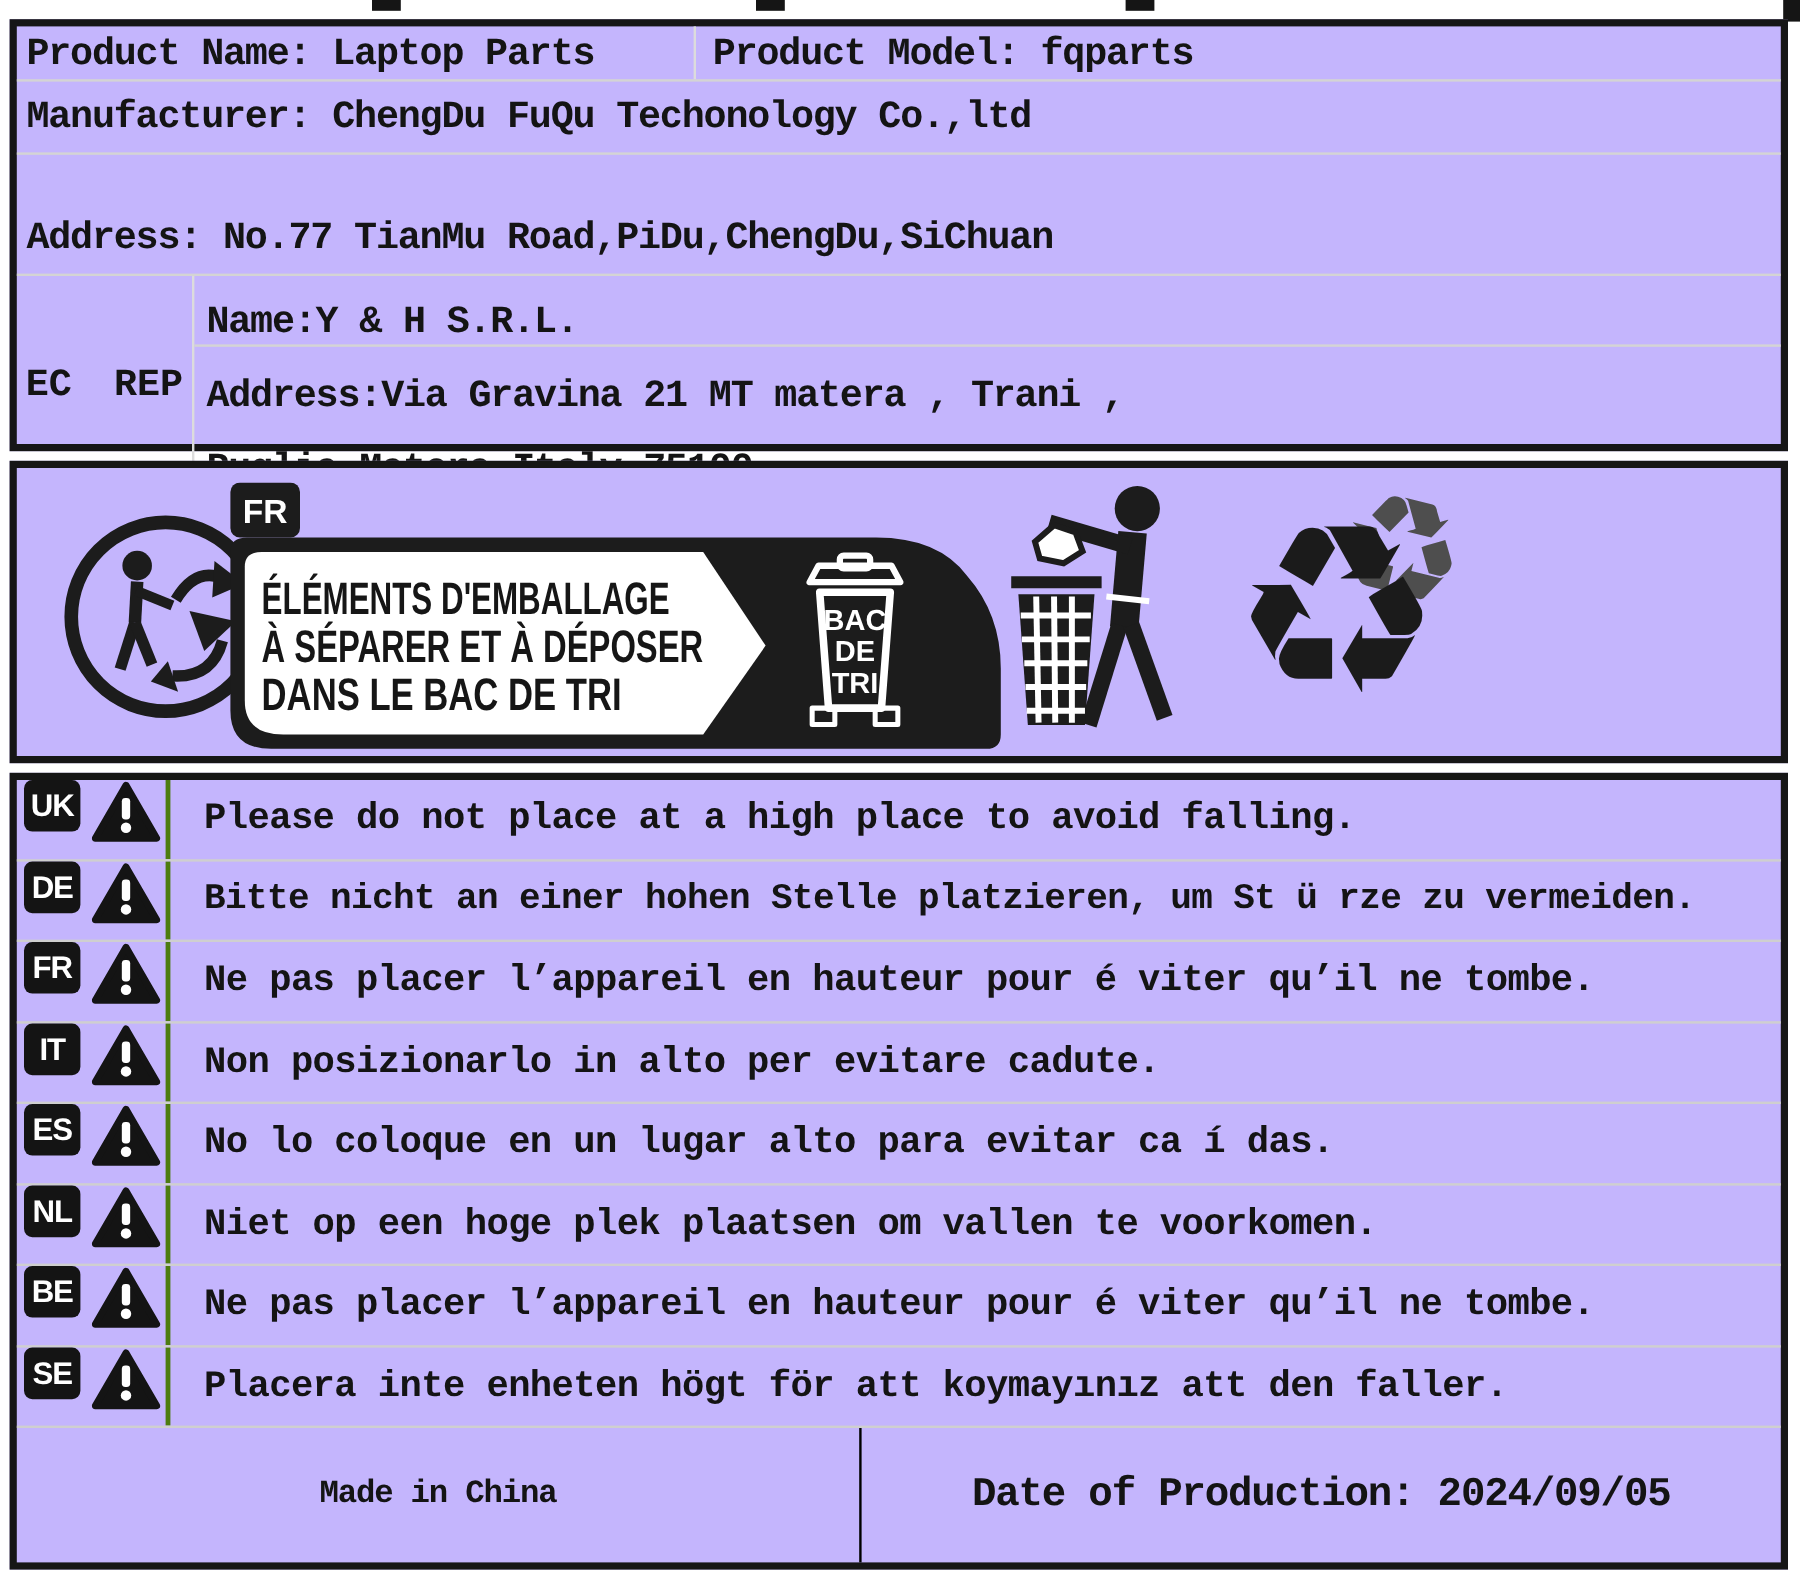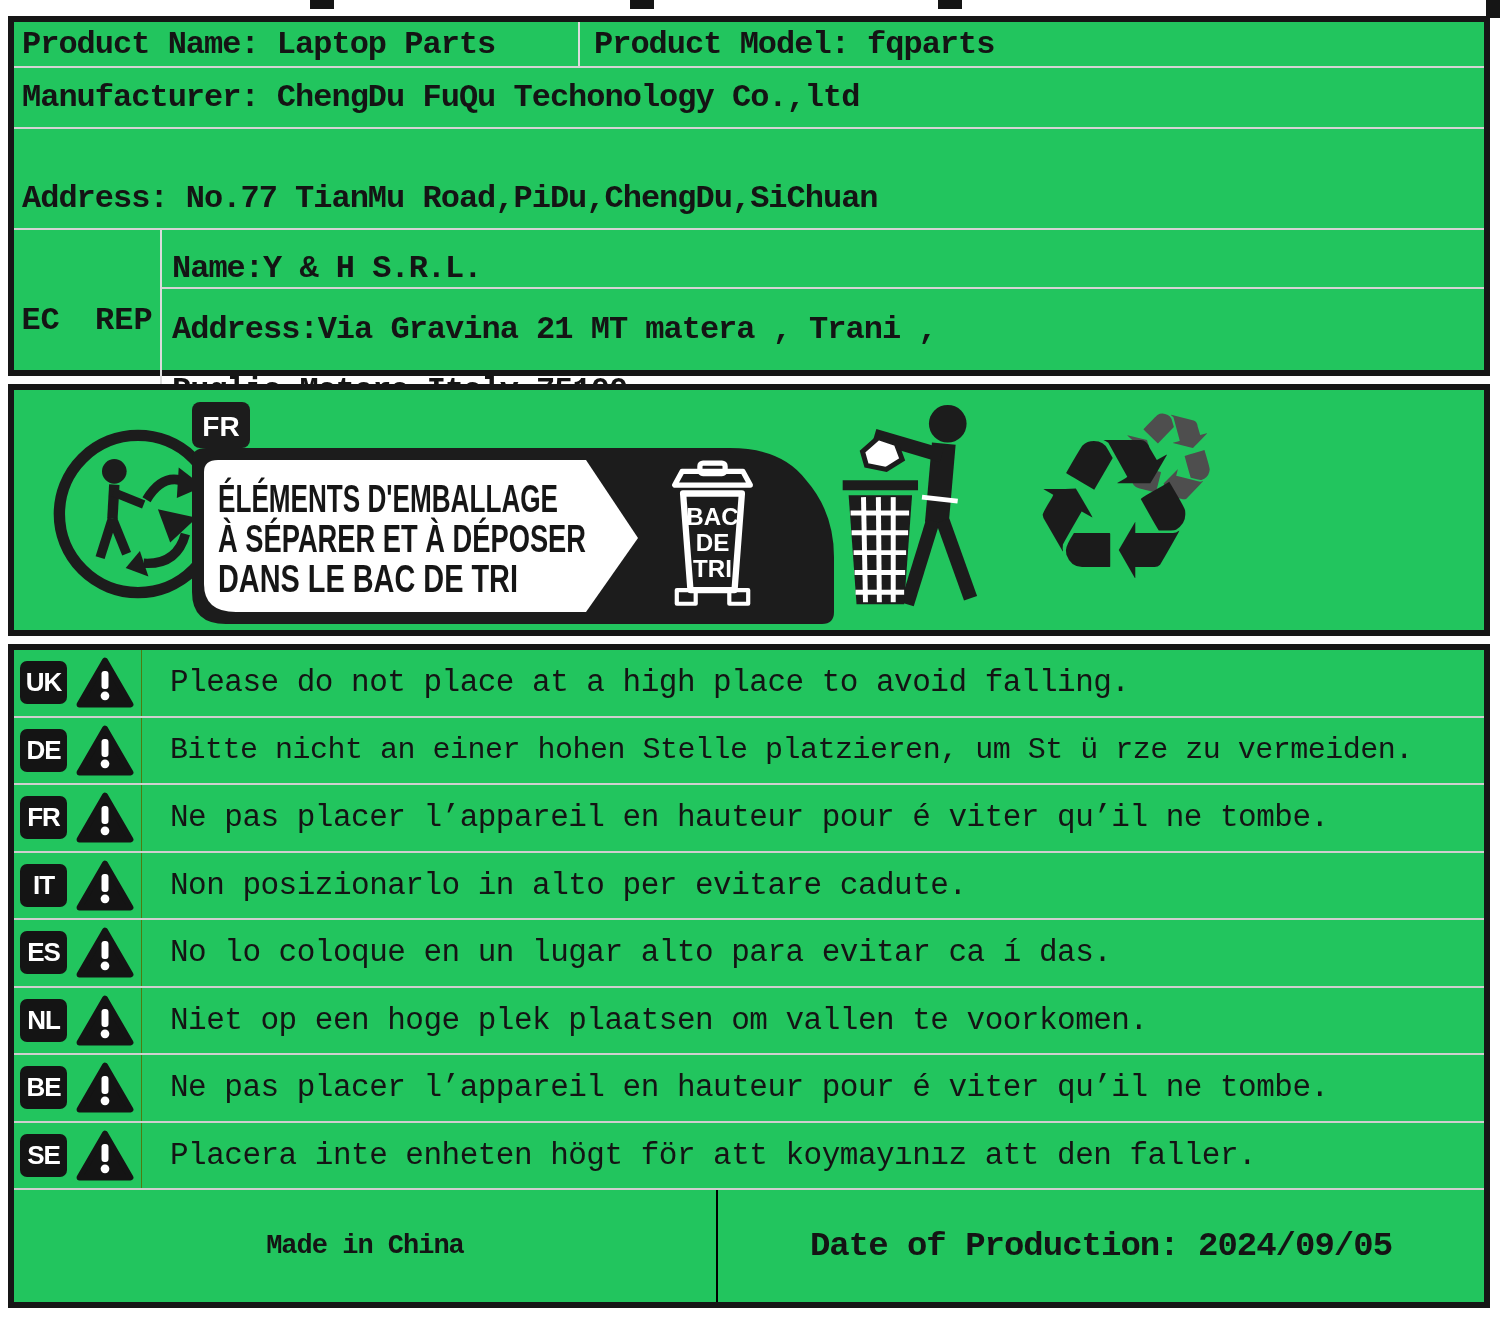--- a/index.html
+++ b/index.html
@@ -2,21 +2,21 @@
 <html><head>
 <meta charset="utf-8">
 <style>
   html,body{margin:0;padding:0;}
   body{
     width:1500px;height:1320px;position:relative;background:#ffffff;
     font-family:"Liberation Mono",monospace;color:#141414;overflow:hidden;
   }
   .label{position:absolute;inset:0;}
   .tick{position:absolute;top:0;height:9px;background:#151515;}
-  .sec{position:absolute;left:8px;width:1482px;border:6px solid #161616;background:#22c55e;box-sizing:border-box;}
+  .sec{position:absolute;left:8px;width:1482px;border:6px solid #161616;background:#c4b5fd;box-sizing:border-box;}
   #sec-info{top:16px;height:360px;}
   #sec-recycle{top:384px;height:252px;}
   #sec-warn{top:644px;height:664px;display:flex;flex-direction:column;}
 
   
   .irow{display:flex;align-items:center;font-weight:700;font-size:32px;letter-spacing:-1px;white-space:nowrap;box-sizing:border-box;}
   .sepb{border-bottom:2px solid #d4d4d4;}
   .r1{height:46px;}
   .r2{height:61px;}
   .r3{height:61px;margin-top:40px;}
@@ -34,27 +34,27 @@
 
   
   #sec-recycle .abs{position:absolute;}
   .recycle-glyph{position:absolute;font-family:"DejaVu Sans",sans-serif;line-height:1;user-select:none;}
   .rc-front{left:1012px;top:22px;font-size:196px;color:#1b1b1b;z-index:2;}
   .rc-back{left:1098px;top:8px;font-size:122px;color:#4e4e4e;transform:rotate(14deg);z-index:1;}
 
   
   .wrow{flex:1;display:flex;align-items:center;box-sizing:border-box;}
   .wrow + .wrow{border-top:2px solid #cfcfcf;}
-  .wleft{width:128px;height:100%;display:flex;align-items:center;gap:9px;padding-left:6px;
-         border-right:1px solid #4d7c0f;box-sizing:border-box;flex:none;}
+  .wleft{width:128px;height:100%;display:flex;align-items:flex-start;gap:9px;padding-left:6px;
+         border-right:4px solid #4d7c0f;box-sizing:border-box;flex:none;}
   .badge{width:47px;height:43px;background:#141414;border-radius:7px;color:#fff;
          font-family:"Liberation Sans",sans-serif;font-weight:700;font-size:26px;letter-spacing:-1px;
          display:flex;align-items:center;justify-content:center;flex:none;}
   .tri{width:58px;height:53px;flex:none;}
-  .wtext{flex:1;padding-left:28px;font-weight:400;font-size:31px;letter-spacing:-0.5px;white-space:nowrap;}
+  .wtext{flex:1;padding-left:28px;font-weight:700;font-size:31px;letter-spacing:-0.5px;white-space:nowrap;}
 
   
   .footer{height:112px;flex:none;display:flex;border-top:2px solid #cfcfcf;}
   .f-left{width:704px;border-right:2px solid #000000;display:flex;align-items:center;justify-content:center;
           font-weight:700;font-size:27px;letter-spacing:-1px;box-sizing:border-box;}
   .f-right{flex:1;display:flex;align-items:center;justify-content:center;font-weight:700;font-size:34px;letter-spacing:-1px;}
 </style>
 </head>
 <body>
 

